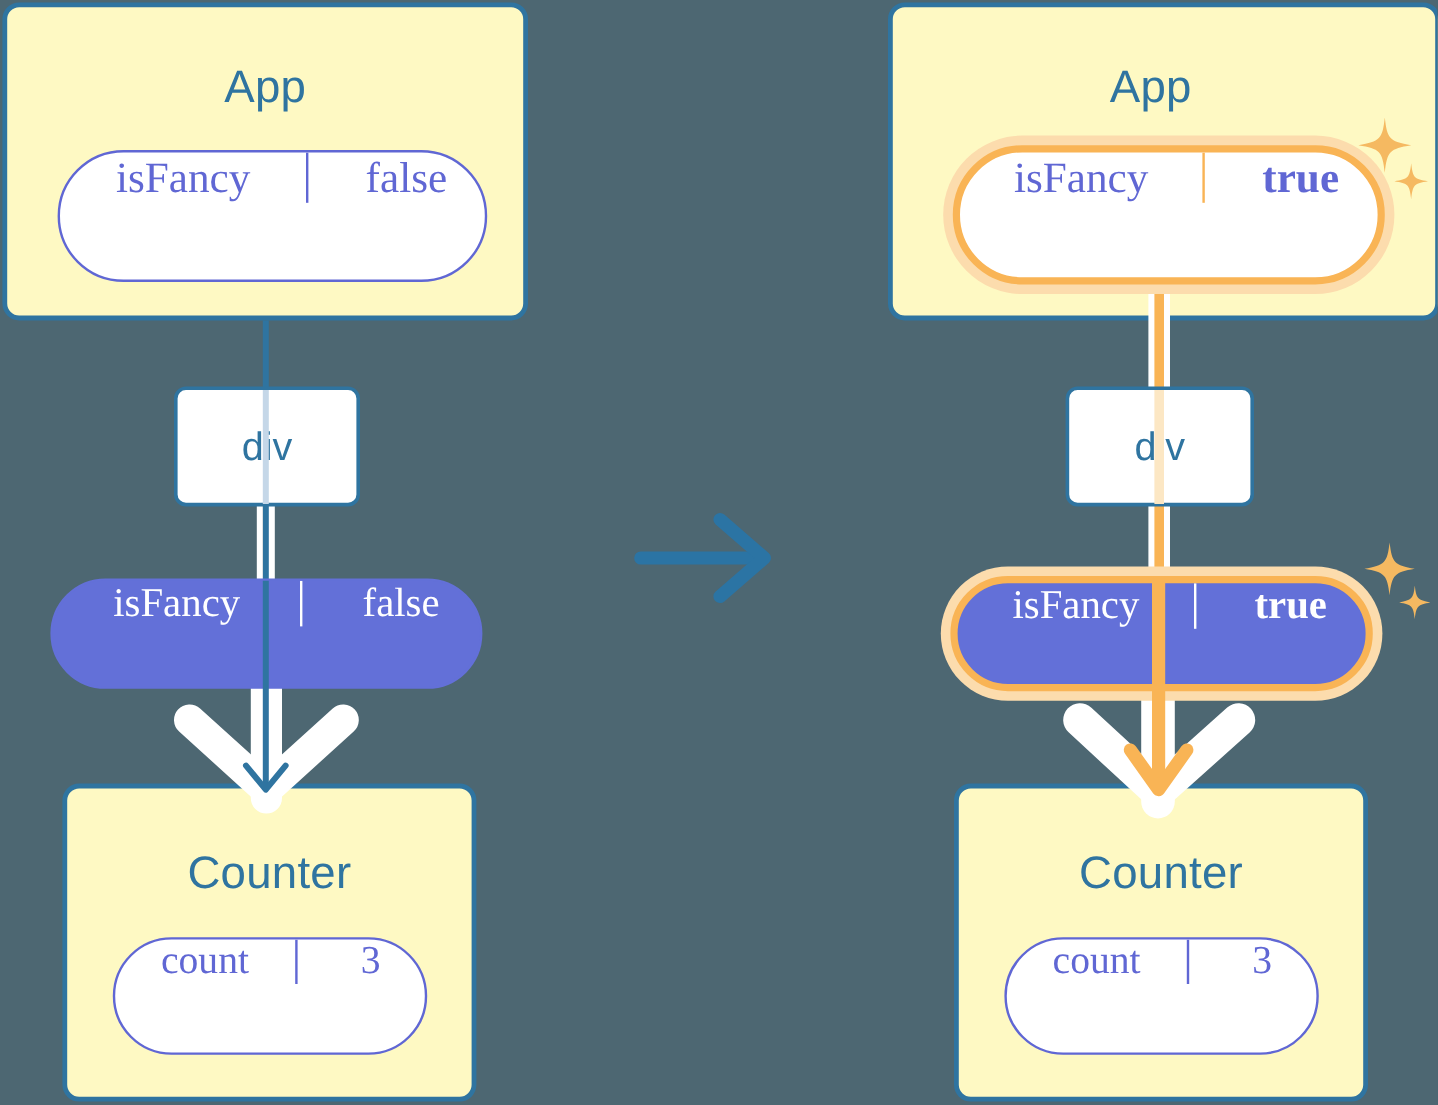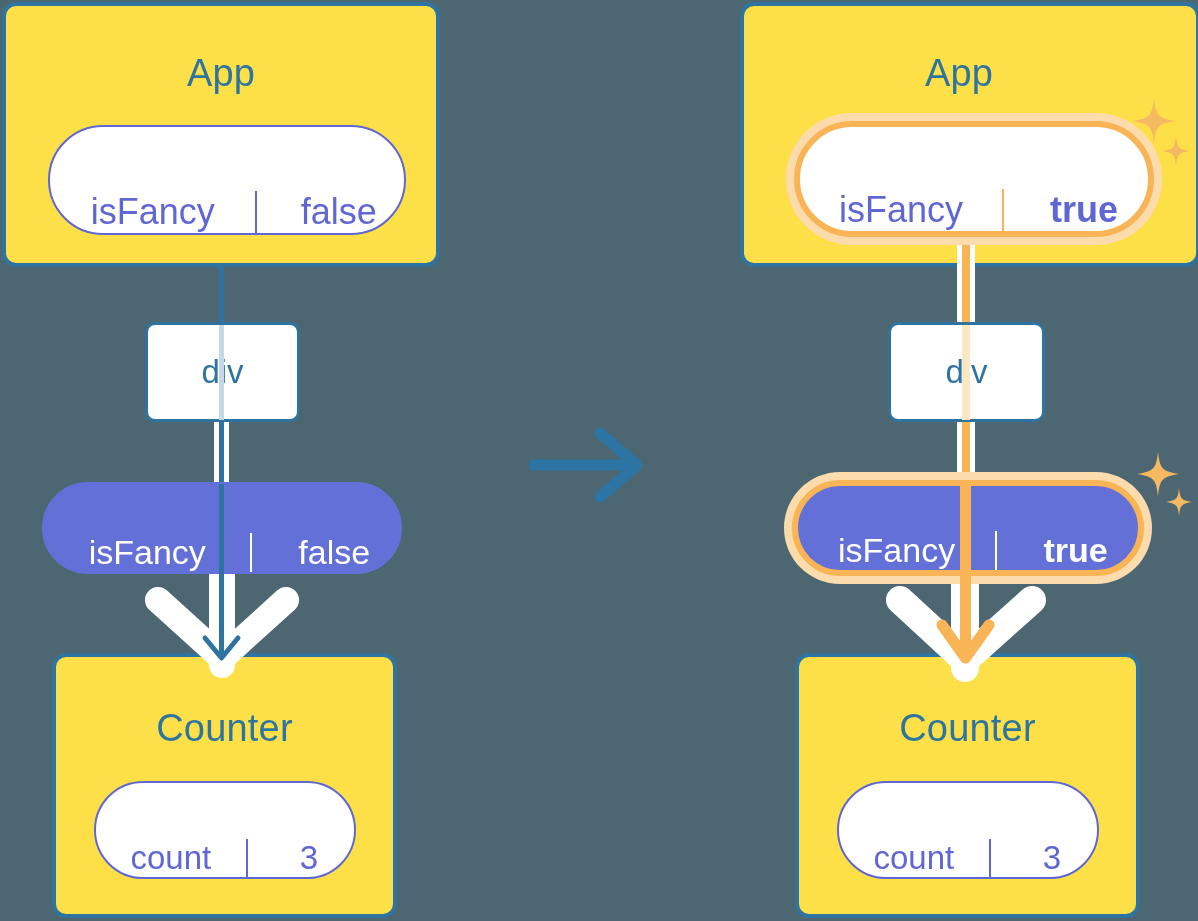--- a/index.html
+++ b/index.html
@@ -12,21 +12,21 @@
     width: 1198px;
     height: 921px;
     background: #4d6772;
     overflow: hidden;
     font-family: "Liberation Sans", sans-serif;
   }
 
   
   .panel {
     position: absolute;
-    background: #fde047;
+    background: #fef9c3;
     border: 4px solid #2f74a0;
     border-radius: 14px;
     box-sizing: border-box;
   }
   .panel-title {
     position: absolute;
     left: 0;
     right: 0;
     text-align: center;
     color: #2f74a0;
@@ -48,25 +48,26 @@
     justify-content: center;
     color: #2f74a0;
     font-size: 33px;
     z-index: 6;
   }
 
   
   .pill {
     position: absolute;
     display: flex;
-    align-items: flex-end;
+    align-items: flex-start;
     box-sizing: border-box;
     border-radius: 999px;
     overflow: hidden;
     z-index: 7;
+    font-family: Liberation Serif, serif;
   }
   .pill.outline {
     background: #ffffff;
     border: 2px solid #6067d4;
   }
   .pill.filled {
     background: #6370d8;
     border: 2px solid #6370d8;
   }
   .pill .seg {

